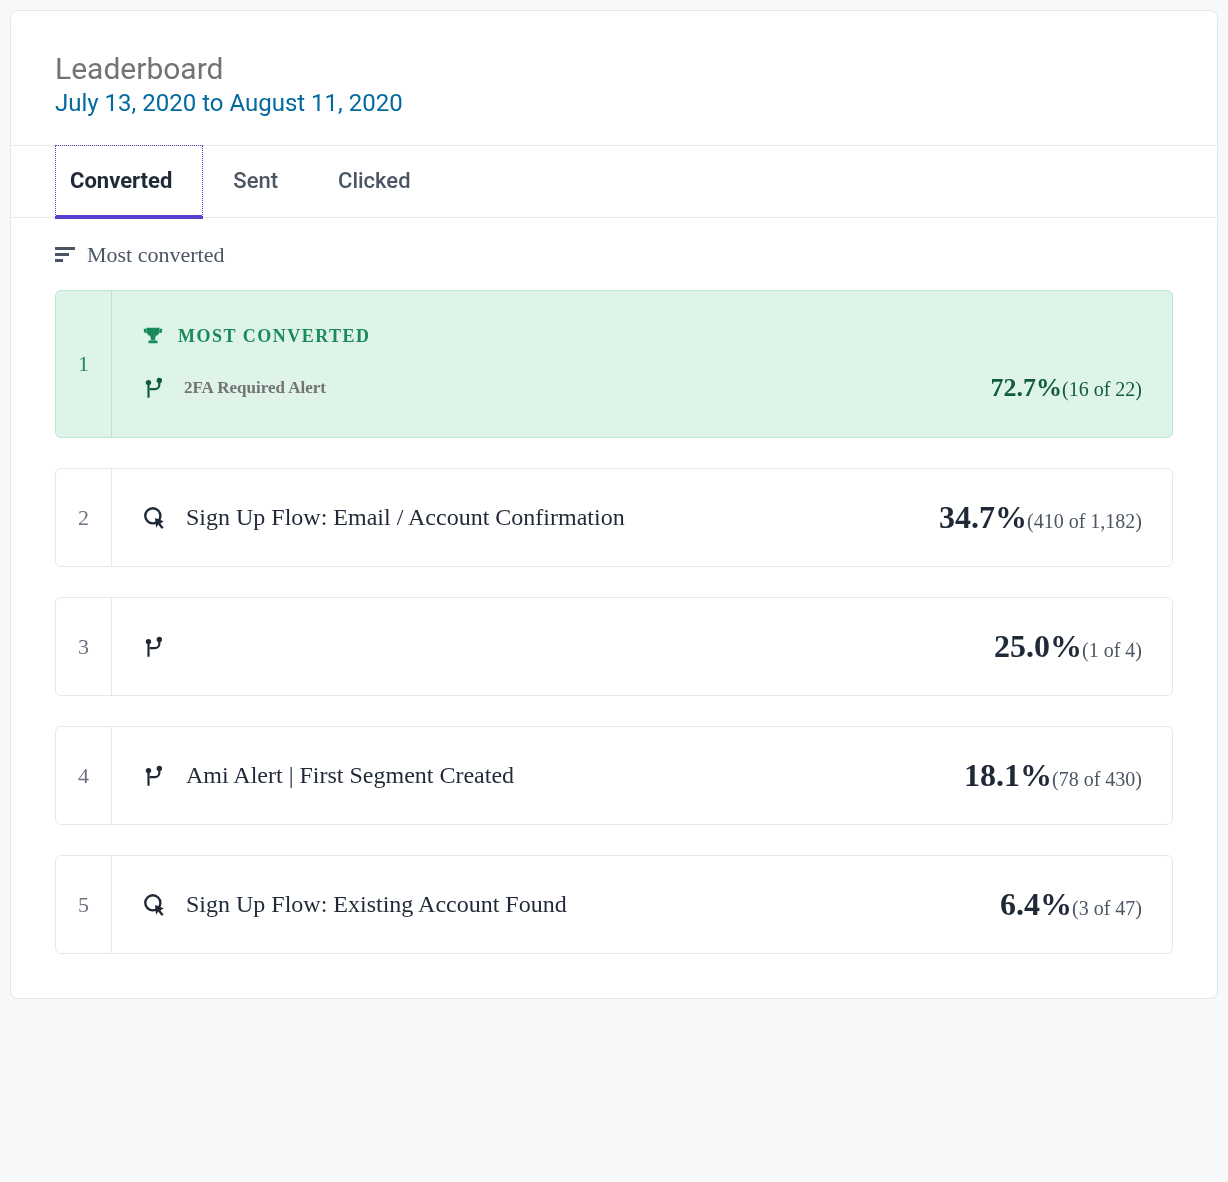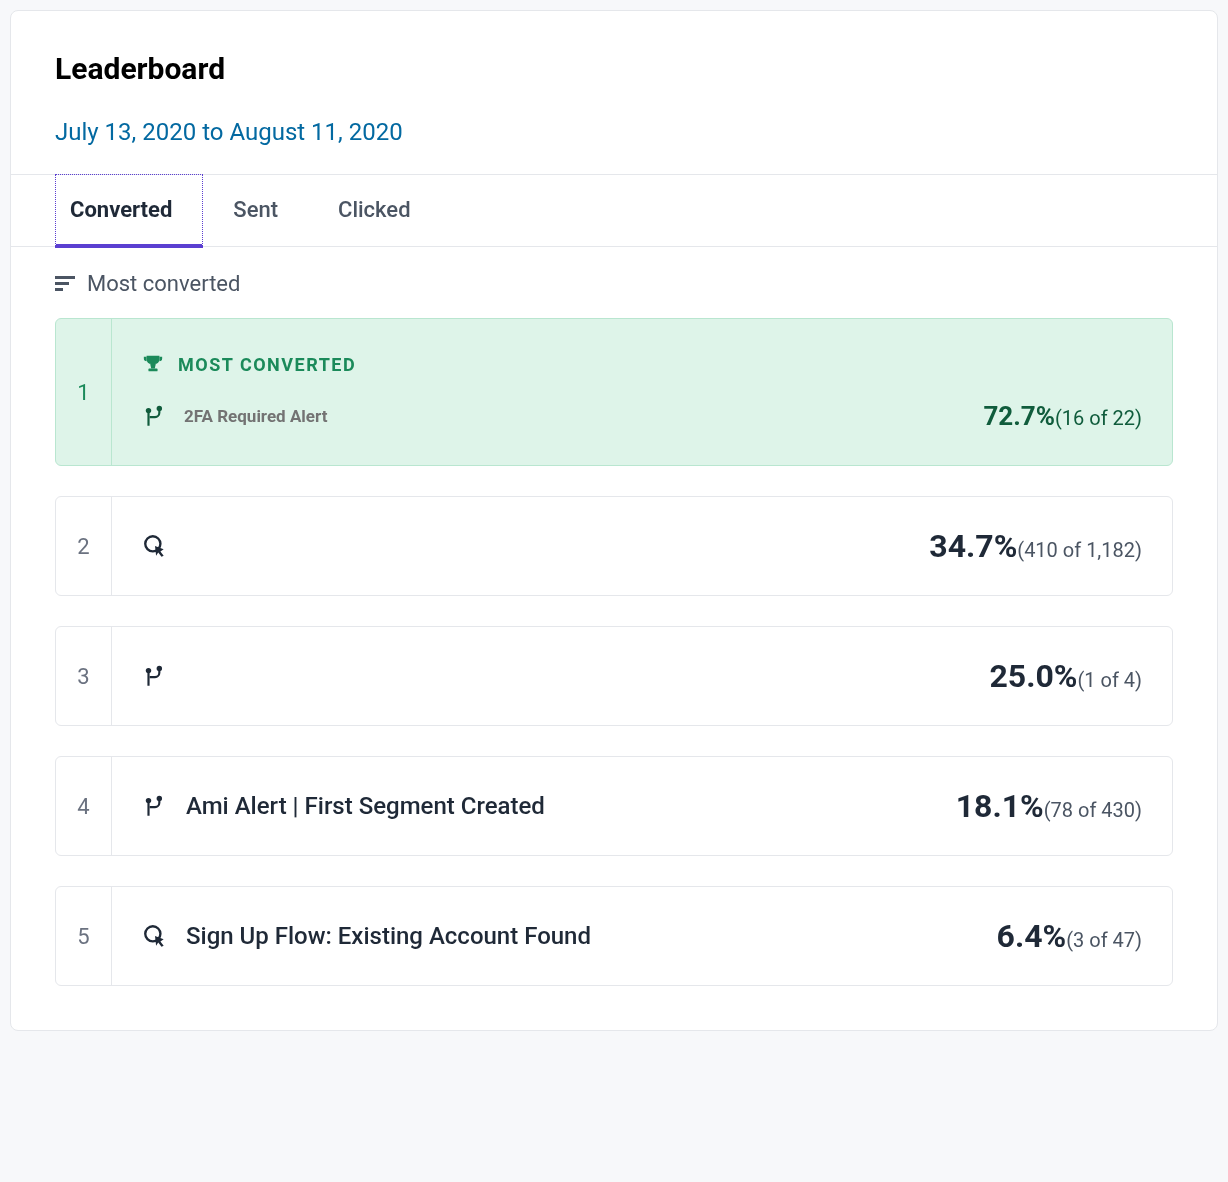--- a/index.html
+++ b/index.html
@@ -15,23 +15,23 @@
     border-radius: 8px;
     width: 1208px;
     margin: 0 auto;
     overflow: hidden;
   }
   .header {
     padding: 40px 44px 28px 44px;
   }
   .title {
     font-size: 30px;
-    font-weight: 700;
-    color: #000000;
-    margin-bottom: 32px;
+    font-weight: 400;
+    color: #737373;
+    margin-bottom: 3px;
   }
   .date-range {
     font-size: 24px;
     color: #0369a1;
   }
   .tabs {
     display: flex;
     border-top: 1px solid #e5e7eb;
     border-bottom: 1px solid #e5e7eb;
     padding: 0 44px;
@@ -46,21 +46,21 @@
   }
   .tab.active {
     font-weight: 700;
     color: #1f2937;
     border: 1px dotted #5b3fd1;
     border-bottom: 4px solid #5b3fd1;
     margin-bottom: -2px;
     margin-top: -1px;
   }
   .tab:first-child { padding-left: 14px; }
-  .content { padding: 24px 44px 44px 44px; }
+  .content { padding: 24px 44px 44px 44px; font-family: Liberation Serif, serif; }
   .sort-row {
     display: flex;
     align-items: center;
     gap: 12px;
     margin-bottom: 22px;
     color: #4b5563;
     font-size: 22px;
   }
   .row {
     display: flex;
@@ -213,20 +213,21 @@
 
     <div class="row">
       <div class="rank">2</div>
       <div class="row-body">
         <span class="icon">
           <svg width="26" height="26" viewBox="0 0 24 24" fill="#1f2937">
             <circle cx="10" cy="10" r="7" stroke="#1f2937" stroke-width="2.2" fill="none"></circle>
             <path d="M12 12l8 3-3 2 3 4-2 1-3-4-2 3z"></path>
           </svg>
         </span>
+        <span class="row-name">Sign Up Flow: Email / Account Confirmation</span>
         <div class="row-stats">
           <span class="pct">34.7%</span>
           <span class="count">(410 of 1,182)</span>
         </div>
       </div>
     </div>
 
     <div class="row">
       <div class="rank">3</div>
       <div class="row-body">

